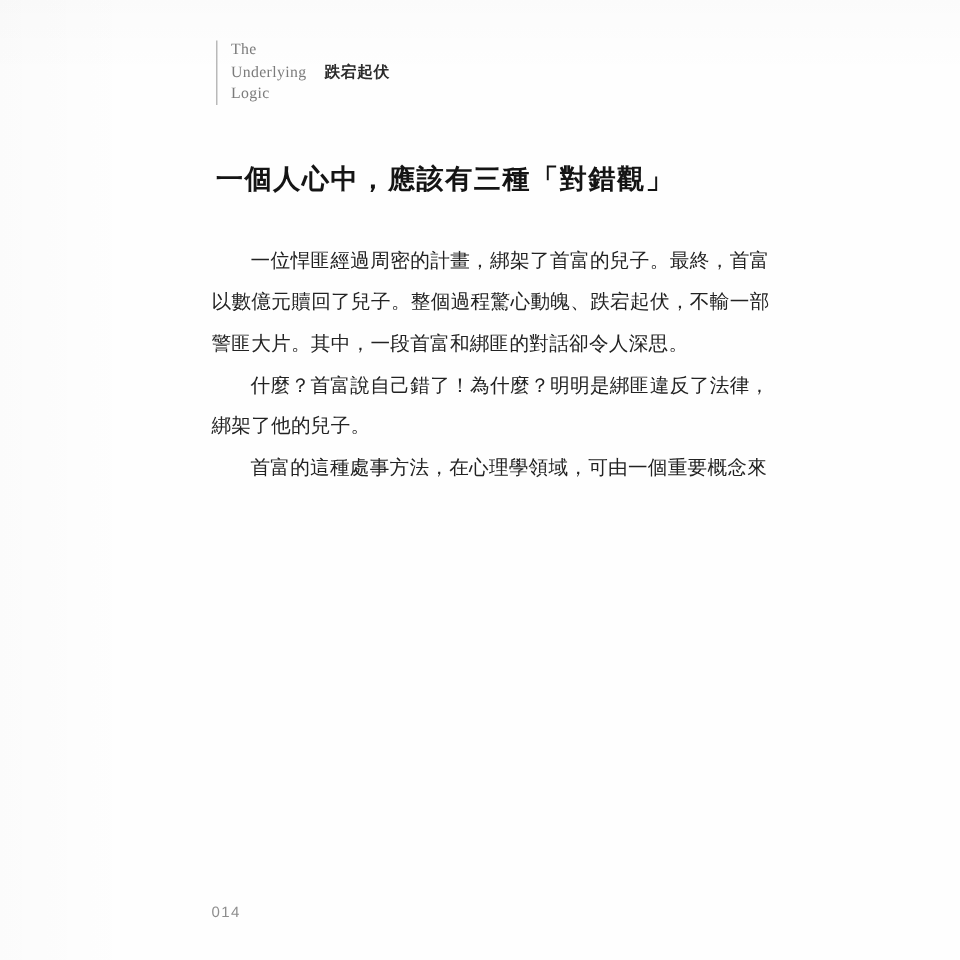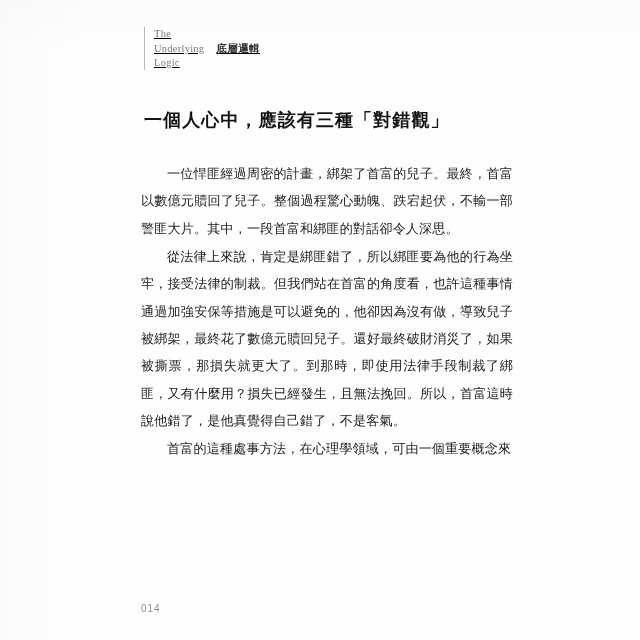--- a/index.html
+++ b/index.html
@@ -33,21 +33,20 @@
     height: 640px;
   }
 
   
   .running-header {
     position: absolute;
     left: 3px;
     top: 27px;
     display: flex;
     align-items: center;
-    text-decoration: underline;
   }
   .header-rule {
     width: 1px;
     align-self: stretch;
     background: #b9b9b9;
     margin-right: 9px;
     min-height: 40px;
   }
   .header-text-block {
     display: block;
@@ -123,30 +122,30 @@
 
 <div class="page">
   <div class="content">
 
     <div class="running-header">
       <div class="header-rule"></div>
       <div class="header-text-block">
         <div class="header-line">The</div>
         <div class="header-line with-cn">
           <span>Underlying</span>
-          <span class="header-cn">底層邏輯</span>
+          <span class="header-cn">跌宕起伏</span>
         </div>
         <div class="header-line">Logic</div>
       </div>
     </div>
 
     <h1 class="chapter-title">一個人心中，應該有三種「對錯觀」</h1>
 
     <div class="body-copy">
       <p class="para">一位悍匪經過周密的計畫，綁架了首富的兒子。最終，首富以數億元贖回了兒子。整個過程驚心動魄、跌宕起伏，不輸一部警匪大片。其中，一段首富和綁匪的對話卻令人深思。</p>
-      <p class="para">從法律上來說，肯定是綁匪錯了，所以綁匪要為他的行為坐牢，接受法律的制裁。但我們站在首富的角度看，也許這種事情通過加強安保等措施是可以避免的，他卻因為沒有做，導致兒子被綁架，最終花了數億元贖回兒子。還好最終破財消災了，如果被撕票，那損失就更大了。到那時，即使用法律手段制裁了綁匪，又有什麼用？損失已經發生，且無法挽回。所以，首富這時說他錯了，是他真覺得自己錯了，不是客氣。</p>
+      <p class="para">什麼？首富說自己錯了！為什麼？明明是綁匪違反了法律，綁架了他的兒子。</p>
       <p class="para">首富的這種處事方法，在心理學領域，可由一個重要概念來</p>
     </div>
 
     <div class="folio">014</div>
 
   </div>
 </div>
 
 </body></html>

